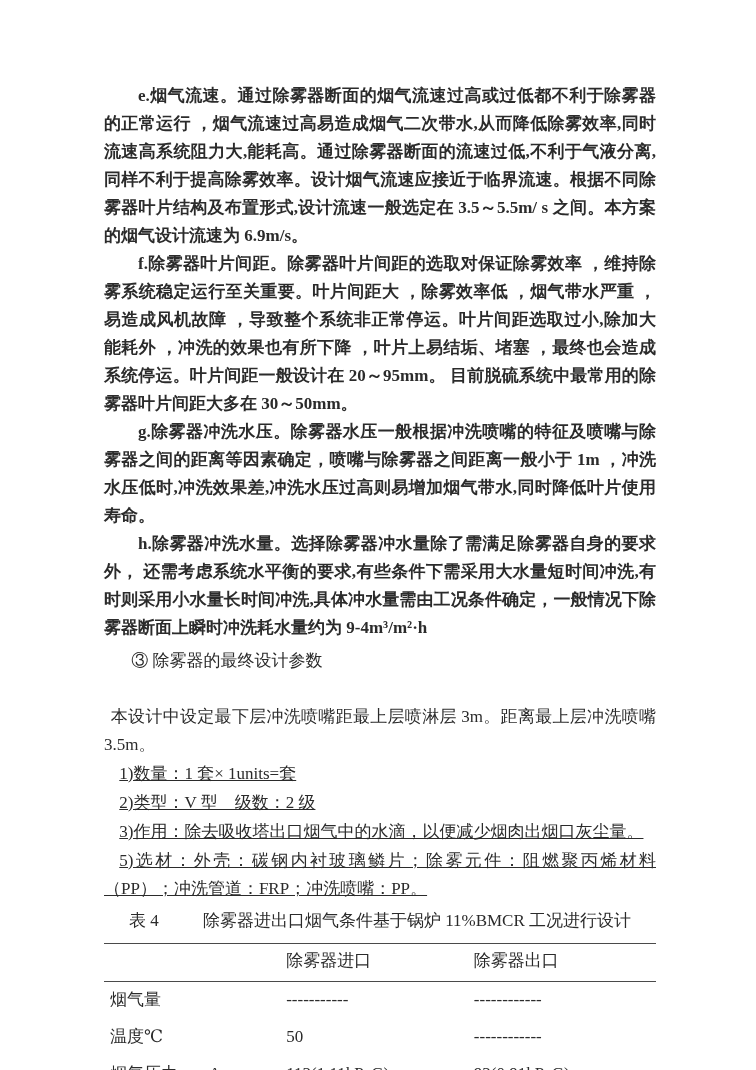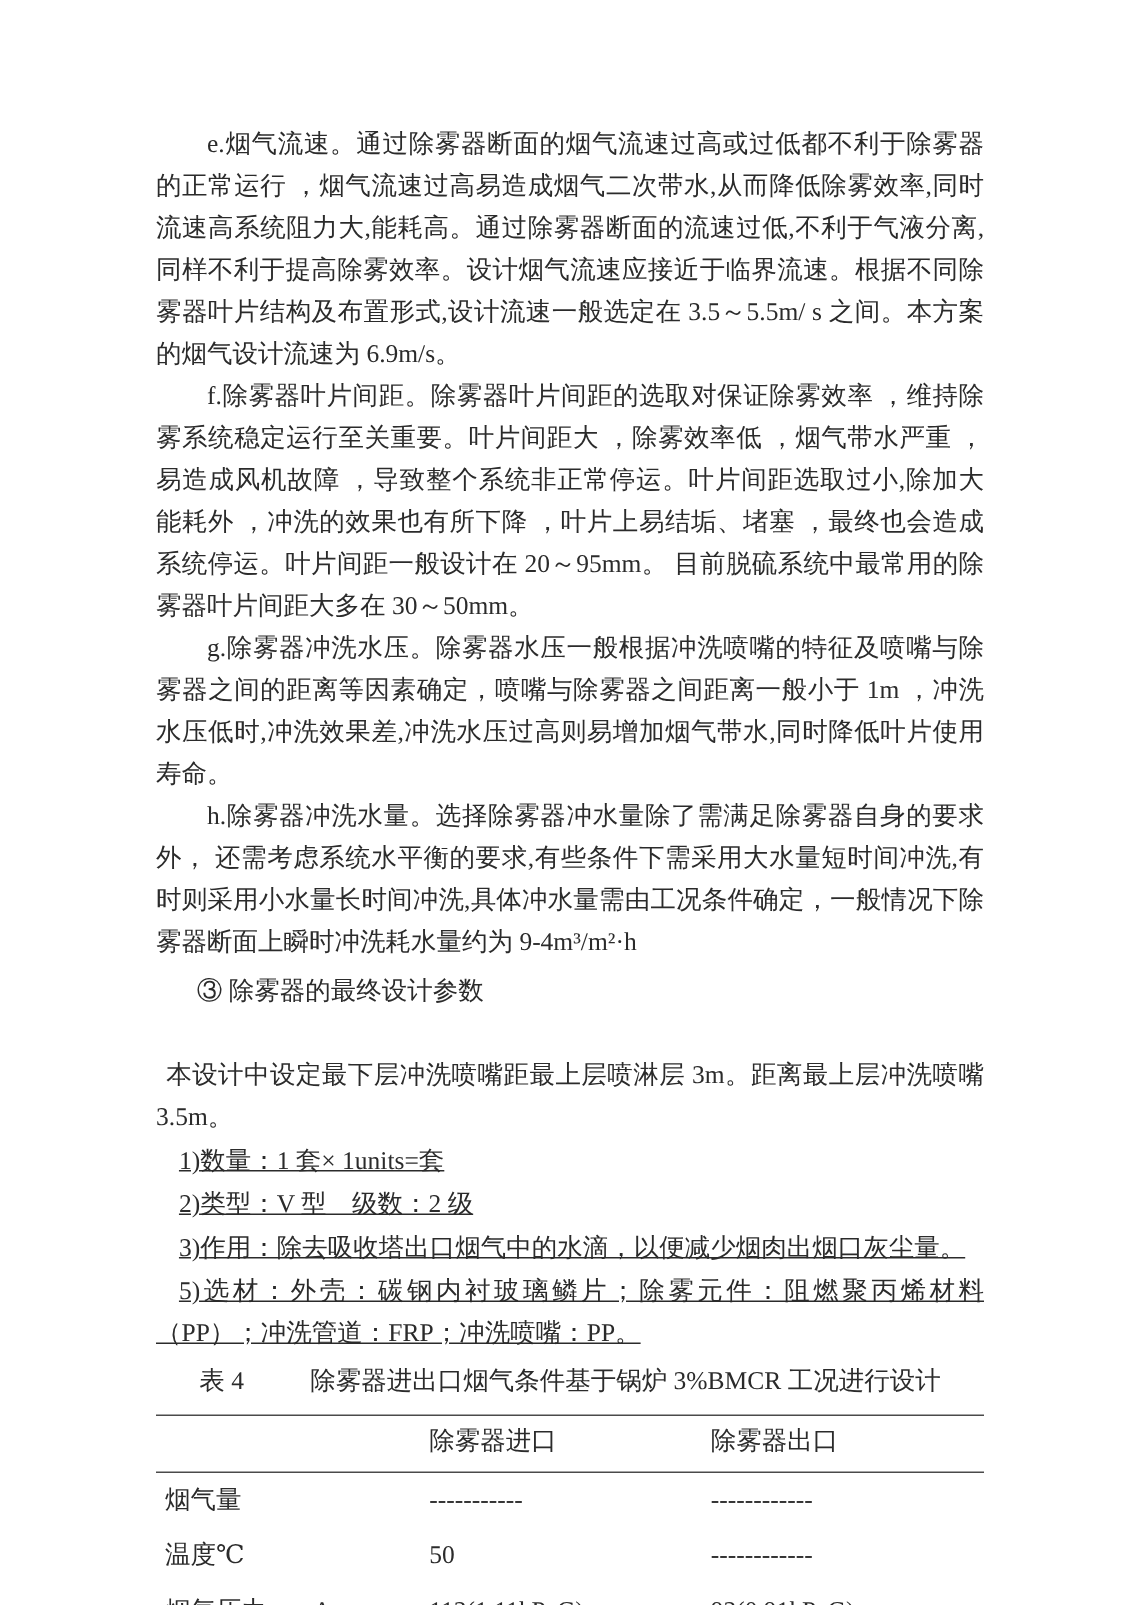--- a/index.html
+++ b/index.html
@@ -14,21 +14,21 @@
     background: #ffffff;
     box-sizing: border-box;
     padding: 82px 100px 0 104px;
     font-family: "Liberation Serif", "DejaVu Serif", serif;
     font-size: 17px;
     line-height: 28px;
     color: #2b2b2b;
     overflow: hidden;
   }
   p { margin: 0; text-align: justify; }
-  .indent2 { text-indent: 2em; }
+  .indent2 { text-indent: 2em; font-weight: bold; }
   .heading { text-indent: 1.6em; margin-top: 5px; margin-bottom: 2px; }
   .note { text-indent: 0.4em; margin-top: 28px; }
   .list-line { text-indent: 0.9em; margin-top: 1px; text-decoration: underline; }
   .gas-table {
     width: 100%;
     border-collapse: collapse;
     margin-top: 4px;
     margin-bottom: 6px;
   }
   .gas-table th, .gas-table td {
@@ -73,21 +73,21 @@
 
   <p class="list-line">1)数量：1 套×  1units=套</p>
 
   <p class="list-line">2)类型：V 型　级数：2 级</p>
 
   <p class="list-line">3)作用：除去吸收塔出口烟气中的水滴，以便减少烟肉出烟口灰尘量。</p>
 
   <p class="list-line">5)选材：外壳：碳钢内衬玻璃鳞片；除雾元件：阻燃聚丙烯材料（PP）；冲洗管道：FRP；冲洗喷嘴：PP。</p>
 
   <div class="table-caption">
-    <span class="cap-label">表 4</span><span class="cap-title">除雾器进出口烟气条件基于锅炉 3%BMCR 工况进行设计</span>
+    <span class="cap-label">表 4</span><span class="cap-title">除雾器进出口烟气条件基于锅炉 11%BMCR 工况进行设计</span>
   </div>
 
   <table class="gas-table">
     <thead>
       <tr>
         <th class="col-label"></th>
         <th class="col-inlet">除雾器进口</th>
         <th class="col-outlet">除雾器出口</th>
       </tr>
     </thead>

